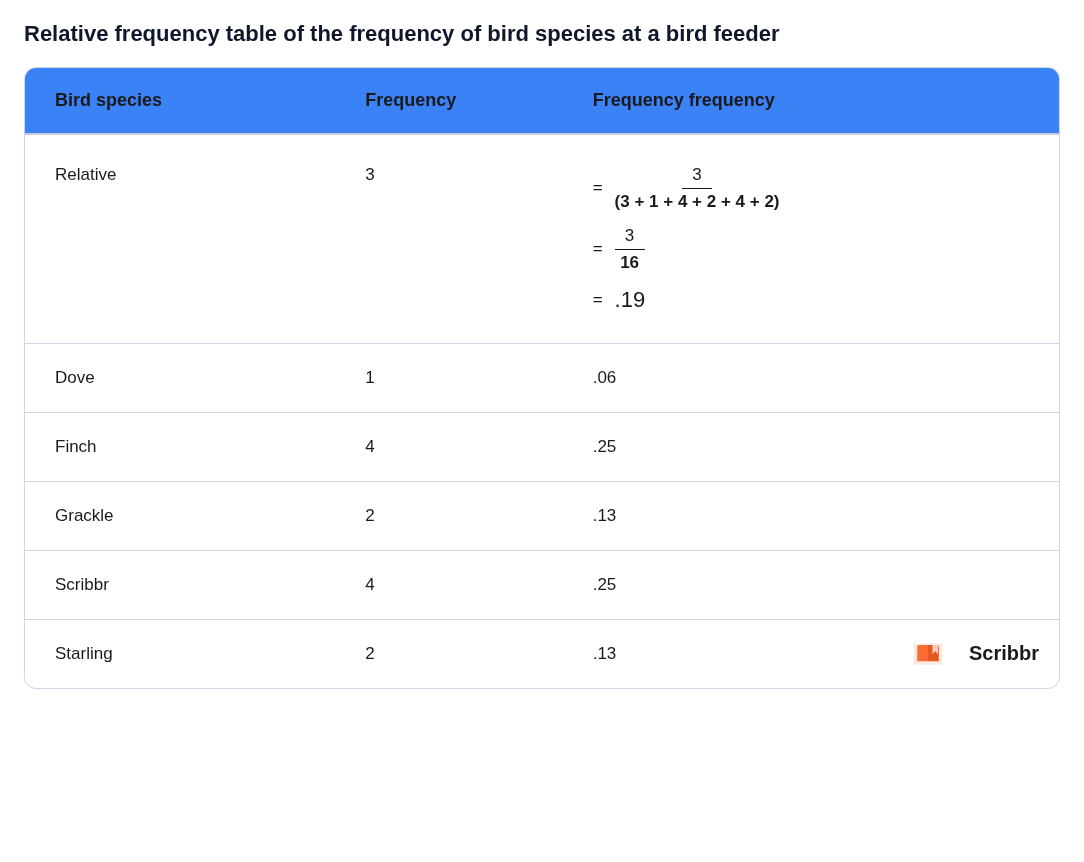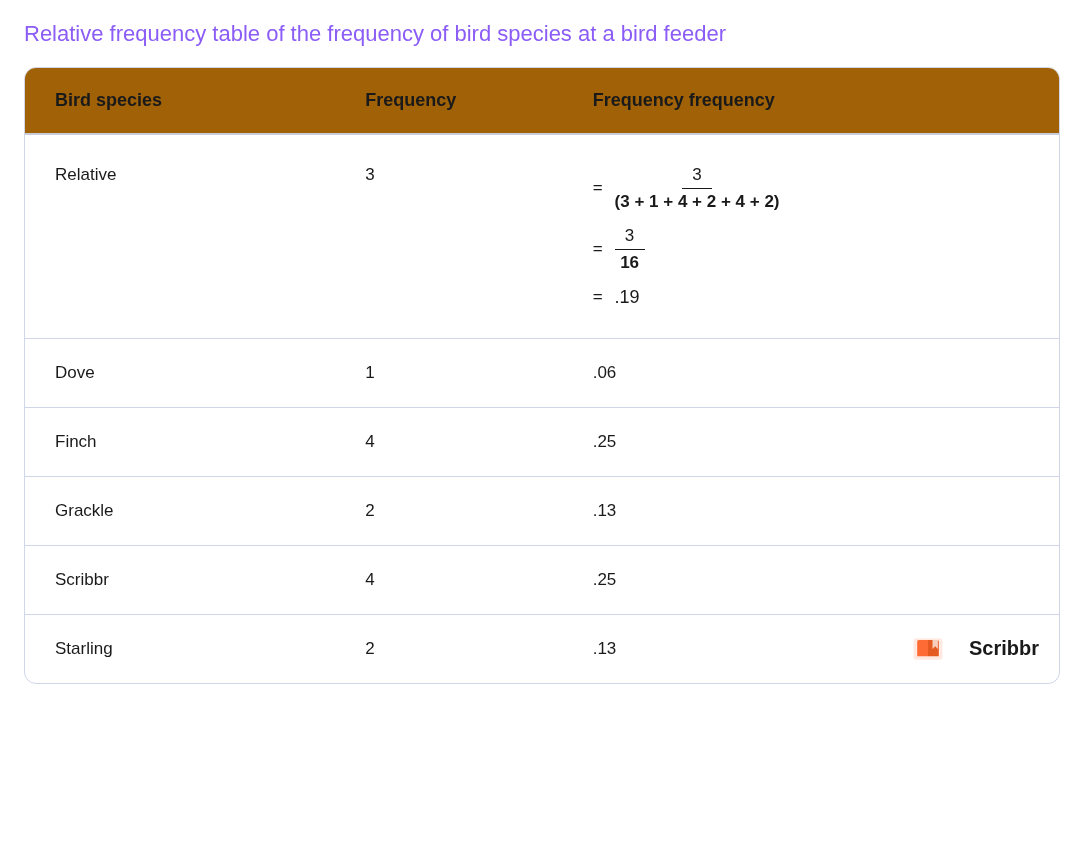--- a/index.html
+++ b/index.html
@@ -15,43 +15,43 @@
       min-height: 862px;
       display: flex;
       flex-direction: column;
       align-items: center;
       padding: 20px 24px;
     }
 
     .page-title {
       font-family: Arial, Helvetica, sans-serif;
       font-size: 22px;
-      font-weight: 400;
-      color: #8b5cf6;
+      font-weight: 700;
+      color: #0f172a;
       text-align: left;
       width: 100%;
       margin-bottom: 18px;
       line-height: 1.3;
     }
 
     .table-wrapper {
       width: 100%;
       border: 1px solid #d0d5e8;
       border-radius: 12px;
       overflow: hidden;
       background: #ffffff;
     }
 
     table {
       width: 100%;
       border-collapse: collapse;
     }
 
     thead tr {
-      background: #a16207;
+      background: #3b82f6;
       margin-top: 23px;
     }
 
     thead th {
       font-family: Arial, Helvetica, sans-serif;
       font-size: 18px;
       font-weight: 700;
       color: #1a1a1a;
       text-align: left;
       padding: 22px 30px;
@@ -131,21 +131,21 @@
       min-width: 30px;
     }
 
     .denominator {
       padding-top: 3px;
       text-align: right;
       font-weight: bold;
     }
 
     .fraction-line-text {
-      font-size: 18px;
+      font-size: 22px;
       color: #1a1a1a;
     }
 
     .scribbr-icon {
       width: 36px;
       height: 36px;
     }
 
     .scribbr-text {
       font-family: Arial, Helvetica, sans-serif;

